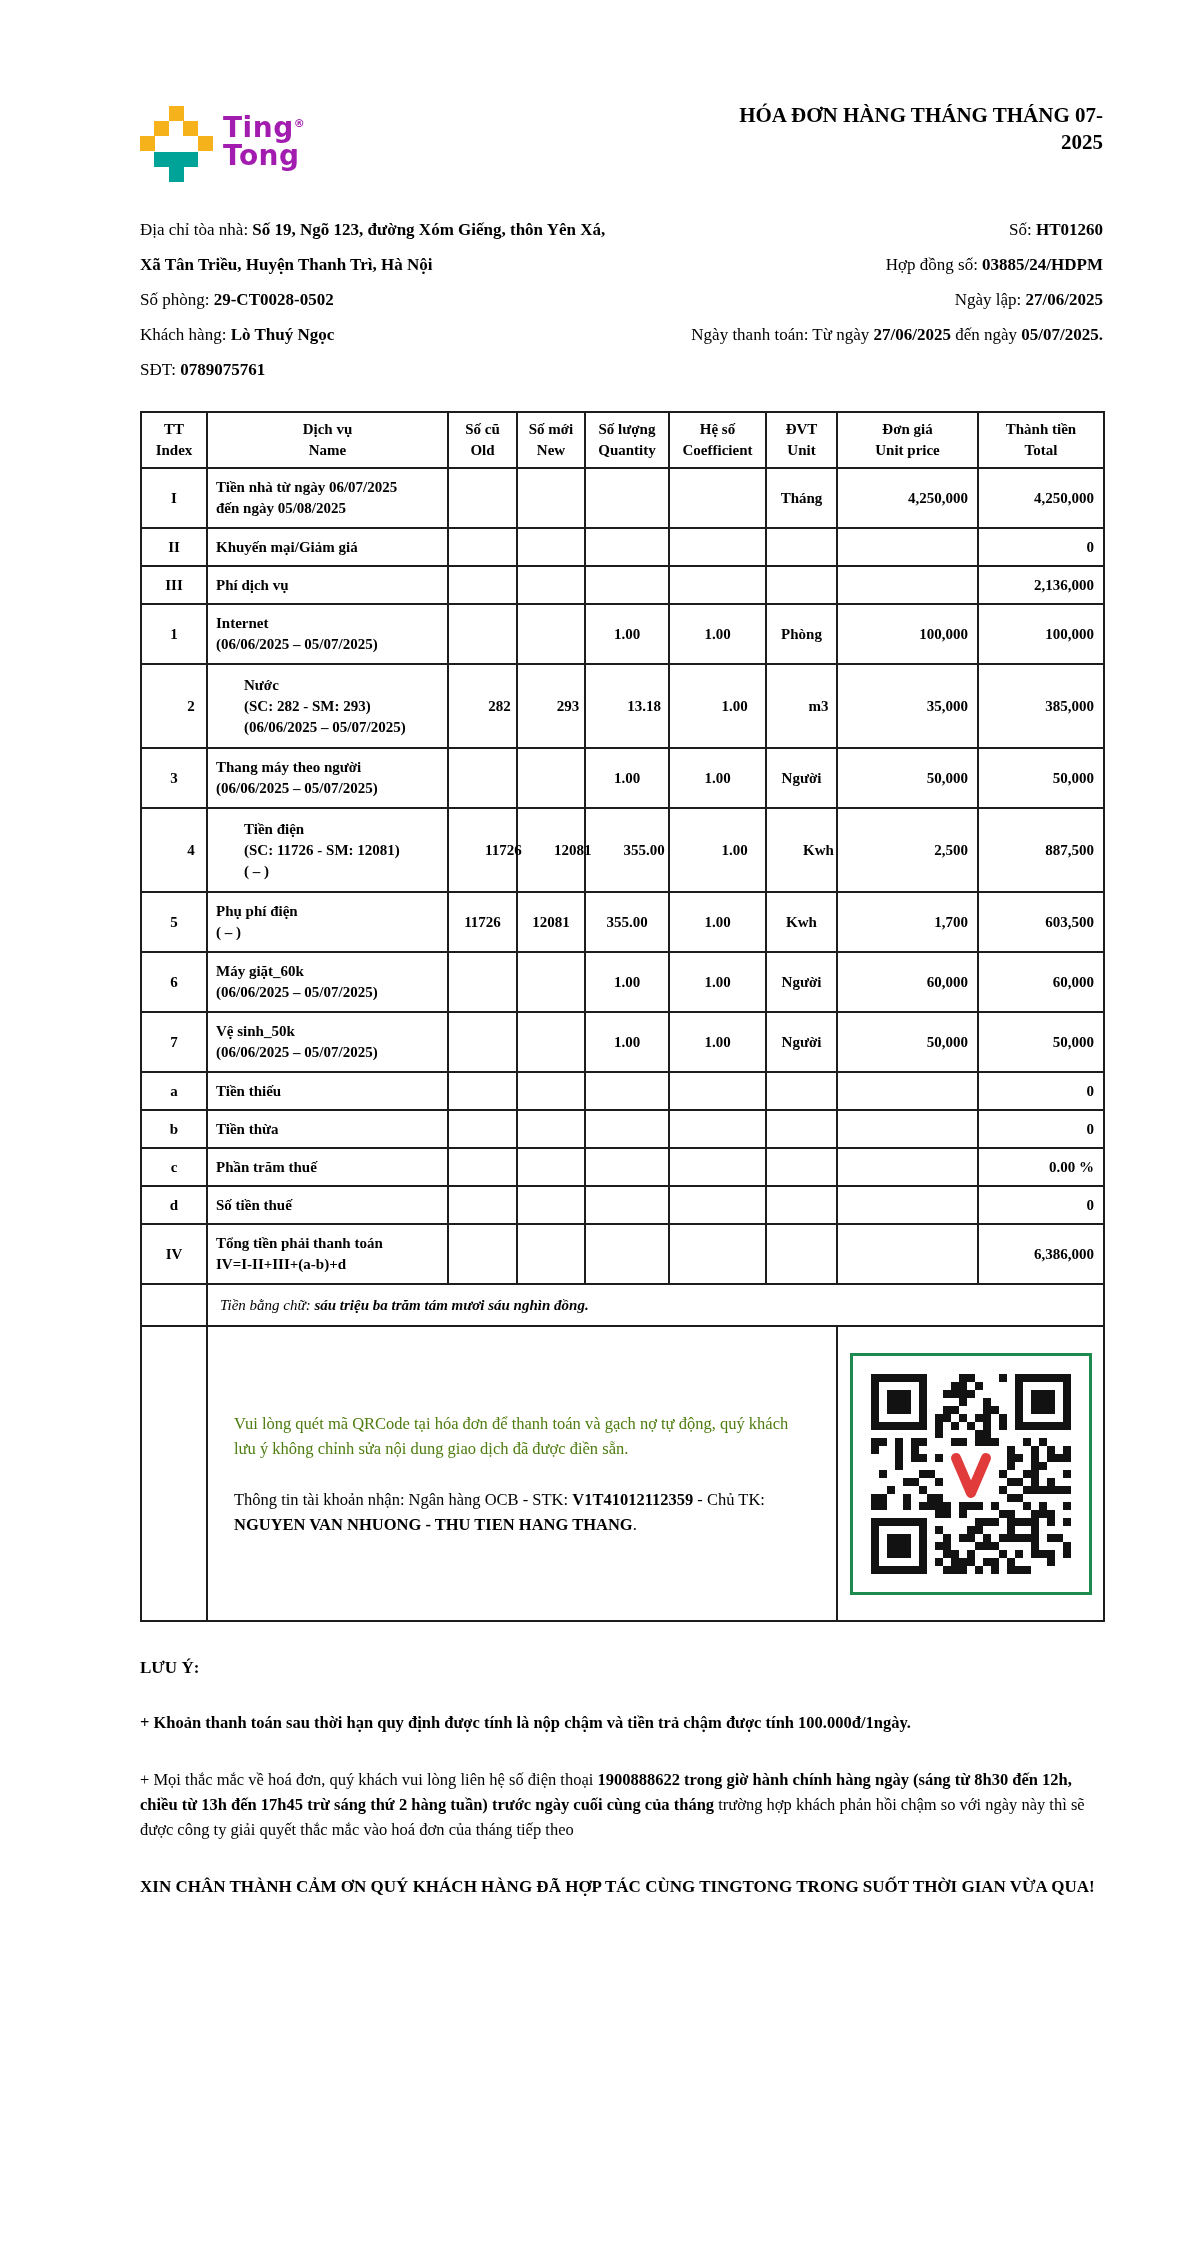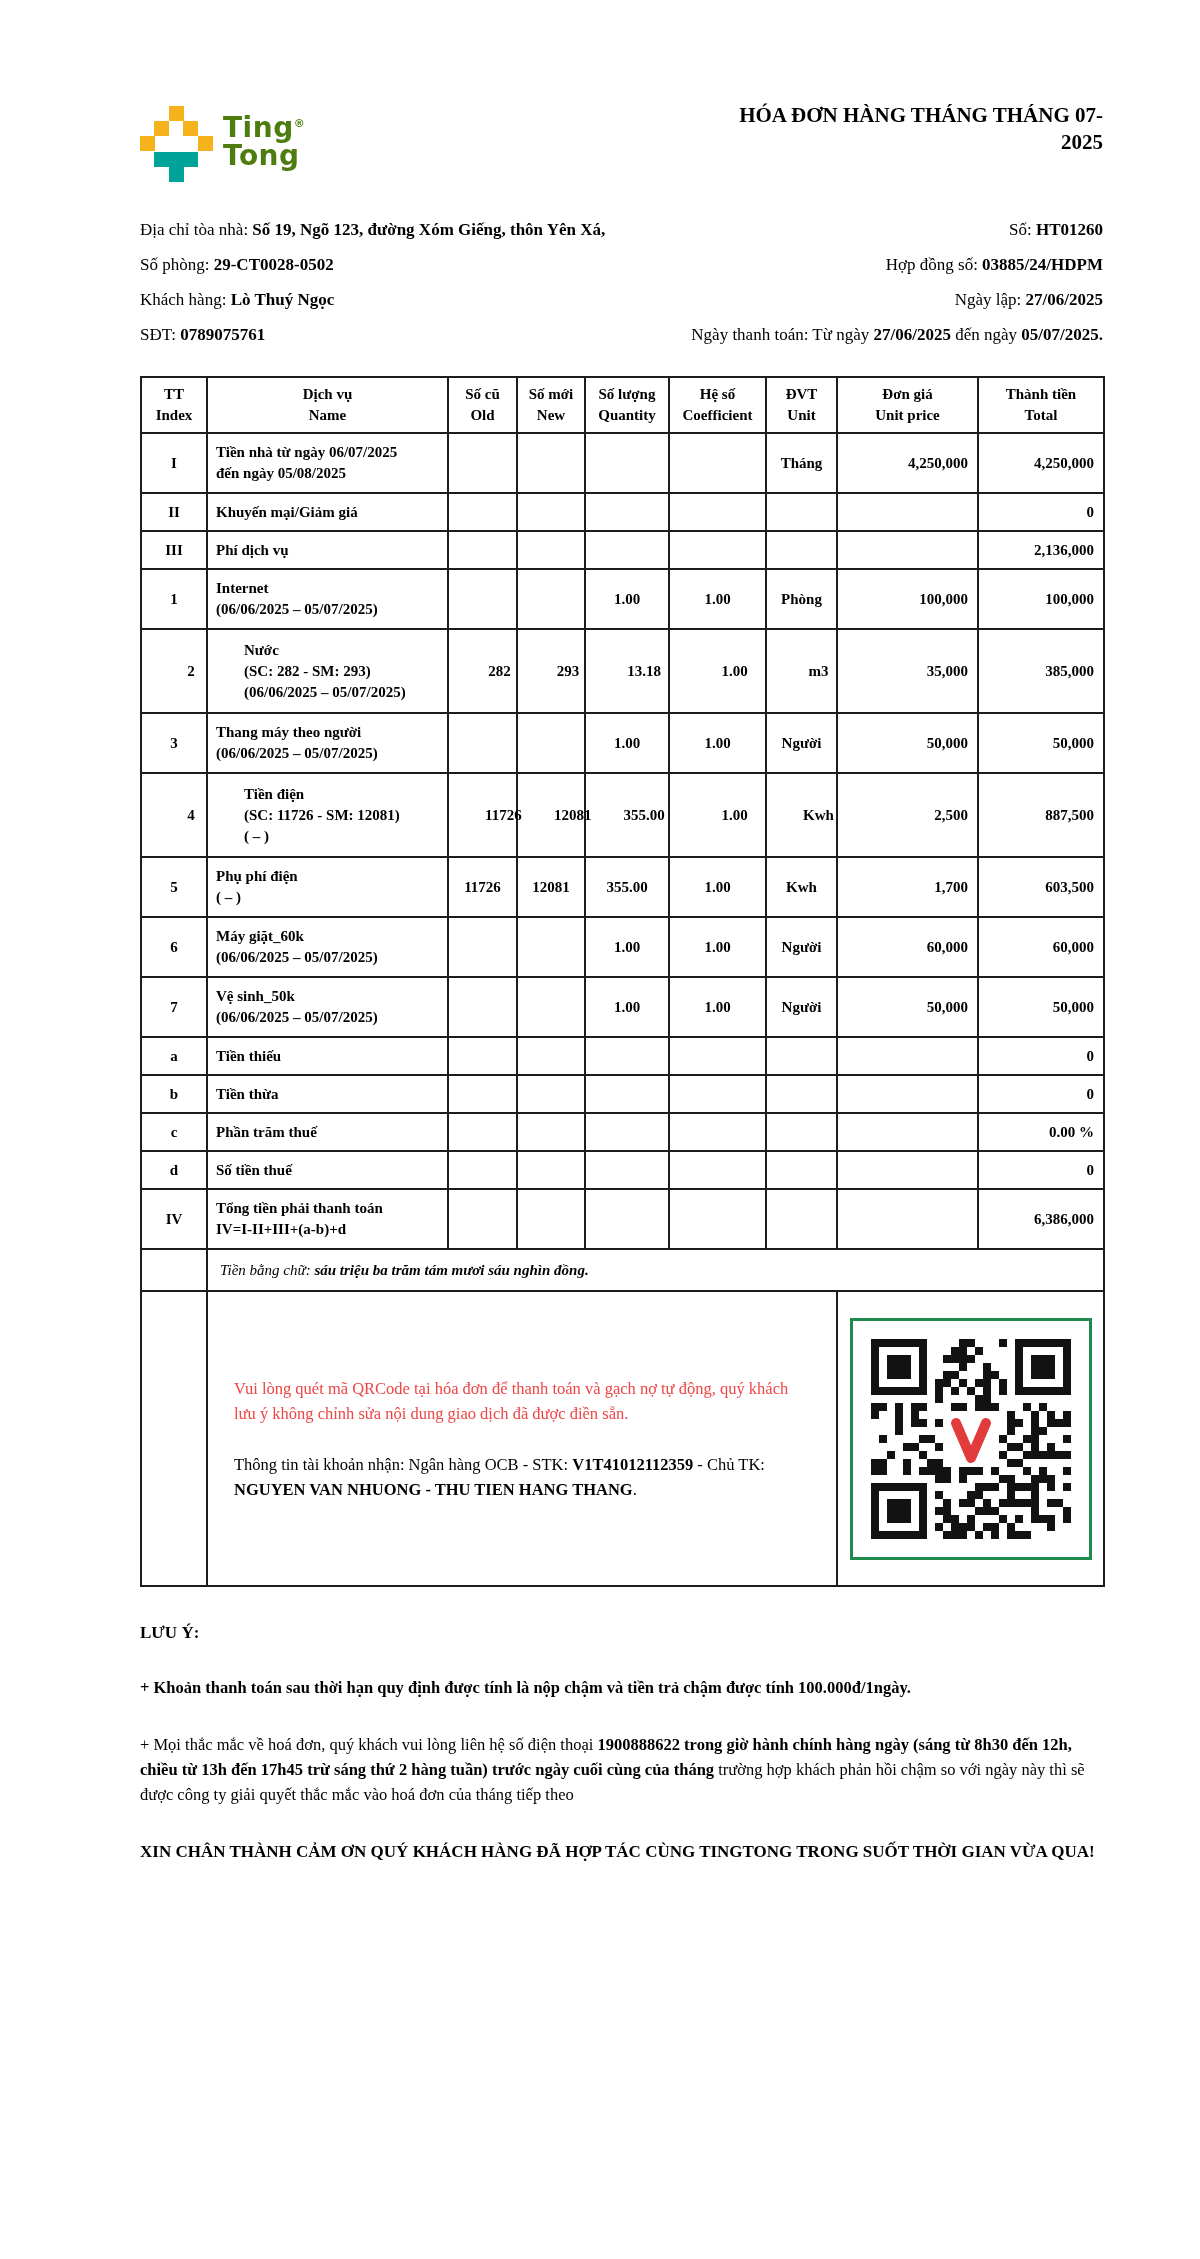--- a/index.html
+++ b/index.html
@@ -10,21 +10,21 @@
     padding:100px 97px 0 140px; overflow:hidden;
   }
   .b { font-weight:bold; }
 
   
   .header-row { display:flex; justify-content:space-between; align-items:flex-start; }
   .logo { display:flex; align-items:flex-start; gap:11px; }
   .logo-icon { position:relative; width:72px; height:76px; margin-top:6px; }
   .logo-icon .px { position:absolute; width:15px; height:15px; }
   .logo-text { font-family:"DejaVu Sans","Liberation Sans",sans-serif; font-weight:bold;
-               color:#4d7c0f; font-size:28px; line-height:28px; letter-spacing:0.5px; margin-top:10px; }
+               color:#a21caf; font-size:28px; line-height:28px; letter-spacing:0.5px; margin-top:10px; }
   .logo-text .reg { font-size:11px; vertical-align:super; }
   .title { width:388px; text-align:right; font-weight:bold; font-size:21px; line-height:27px; margin-top:2px; }
 
   
   .info-row { display:flex; justify-content:space-between; margin-top:30px; }
   .info-left { font-size:17px; }
   .info-right { font-size:17px; text-align:right; }
   .info-line { line-height:35px; white-space:nowrap; }
 
   
@@ -77,20 +77,21 @@
         <div><span>Ting</span><span class="reg">®</span></div>
         <div>Tong</div>
       </div>
     </div>
     <div class="title">HÓA ĐƠN HÀNG THÁNG THÁNG 07-2025</div>
   </div>
 
   <div class="info-row">
     <div class="info-left" id="info-left">
         <div class="info-line"><span>Địa chỉ tòa nhà: </span><span class="b">Số 19, Ngõ 123, đường Xóm Giếng, thôn Yên Xá,</span></div>
+        <div class="info-line"><span class="b">Xã Tân Triều, Huyện Thanh Trì, Hà Nội</span></div>
         <div class="info-line"><span>Số phòng: </span><span class="b">29-CT0028-0502</span></div>
         <div class="info-line"><span>Khách hàng: </span><span class="b">Lò Thuý Ngọc</span></div>
         <div class="info-line"><span>SĐT: </span><span class="b">0789075761</span></div>
       </div>
     <div class="info-right" id="info-right">
         <div class="info-line"><span>Số: </span><span class="b">HT01260</span></div>
         <div class="info-line"><span>Hợp đồng số: </span><span class="b">03885/24/HDPM</span></div>
         <div class="info-line"><span>Ngày lập: </span><span class="b">27/06/2025</span></div>
         <div class="info-line"><span>Ngày thanh toán: Từ ngày </span><span class="b">27/06/2025</span><span> đến ngày </span><span class="b">05/07/2025.</span></div>
       </div>
@@ -355,21 +356,21 @@
           <td class="r"></td>
           <td class="r">6,386,000</td>
         </tr>
         <tr>
           <td></td>
           <td class="words" colspan="8"><span>Tiền bằng chữ: </span><span class="b">sáu triệu ba trăm tám mươi sáu nghìn đồng.</span></td>
         </tr>
         <tr>
           <td></td>
           <td class="qr-text-cell" colspan="6">
-            <div class="qr-note" style="color: #ef4444;">Vui lòng quét mã QRCode tại hóa đơn để thanh toán và gạch nợ tự động, quý khách lưu ý không chỉnh sửa nội dung giao dịch đã được điền sẵn.</div>
+            <div class="qr-note" style="color: #4d7c0f;">Vui lòng quét mã QRCode tại hóa đơn để thanh toán và gạch nợ tự động, quý khách lưu ý không chỉnh sửa nội dung giao dịch đã được điền sẵn.</div>
             <div class="acct"><span>Thông tin tài khoản nhận: Ngân hàng OCB - STK: </span><span class="b">V1T41012112359</span><span> - Chủ TK: </span><span class="b">NGUYEN VAN NHUONG - THU TIEN HANG THANG</span><span>.</span></div>
           </td>
           <td class="qr-cell" colspan="2">
             <div class="qr-frame" style="border-color: rgb(29, 138, 78);">
               <svg width="200" height="200" viewBox="0 0 200 200" xmlns="http://www.w3.org/2000/svg">
     <rect width="200" height="200" fill="#ffffff"></rect>
                 <rect x="0" y="0" width="8" height="8" fill="#121212"></rect>
                 <rect x="8" y="0" width="8" height="8" fill="#121212"></rect>
                 <rect x="16" y="0" width="8" height="8" fill="#121212"></rect>
                 <rect x="24" y="0" width="8" height="8" fill="#121212"></rect>

